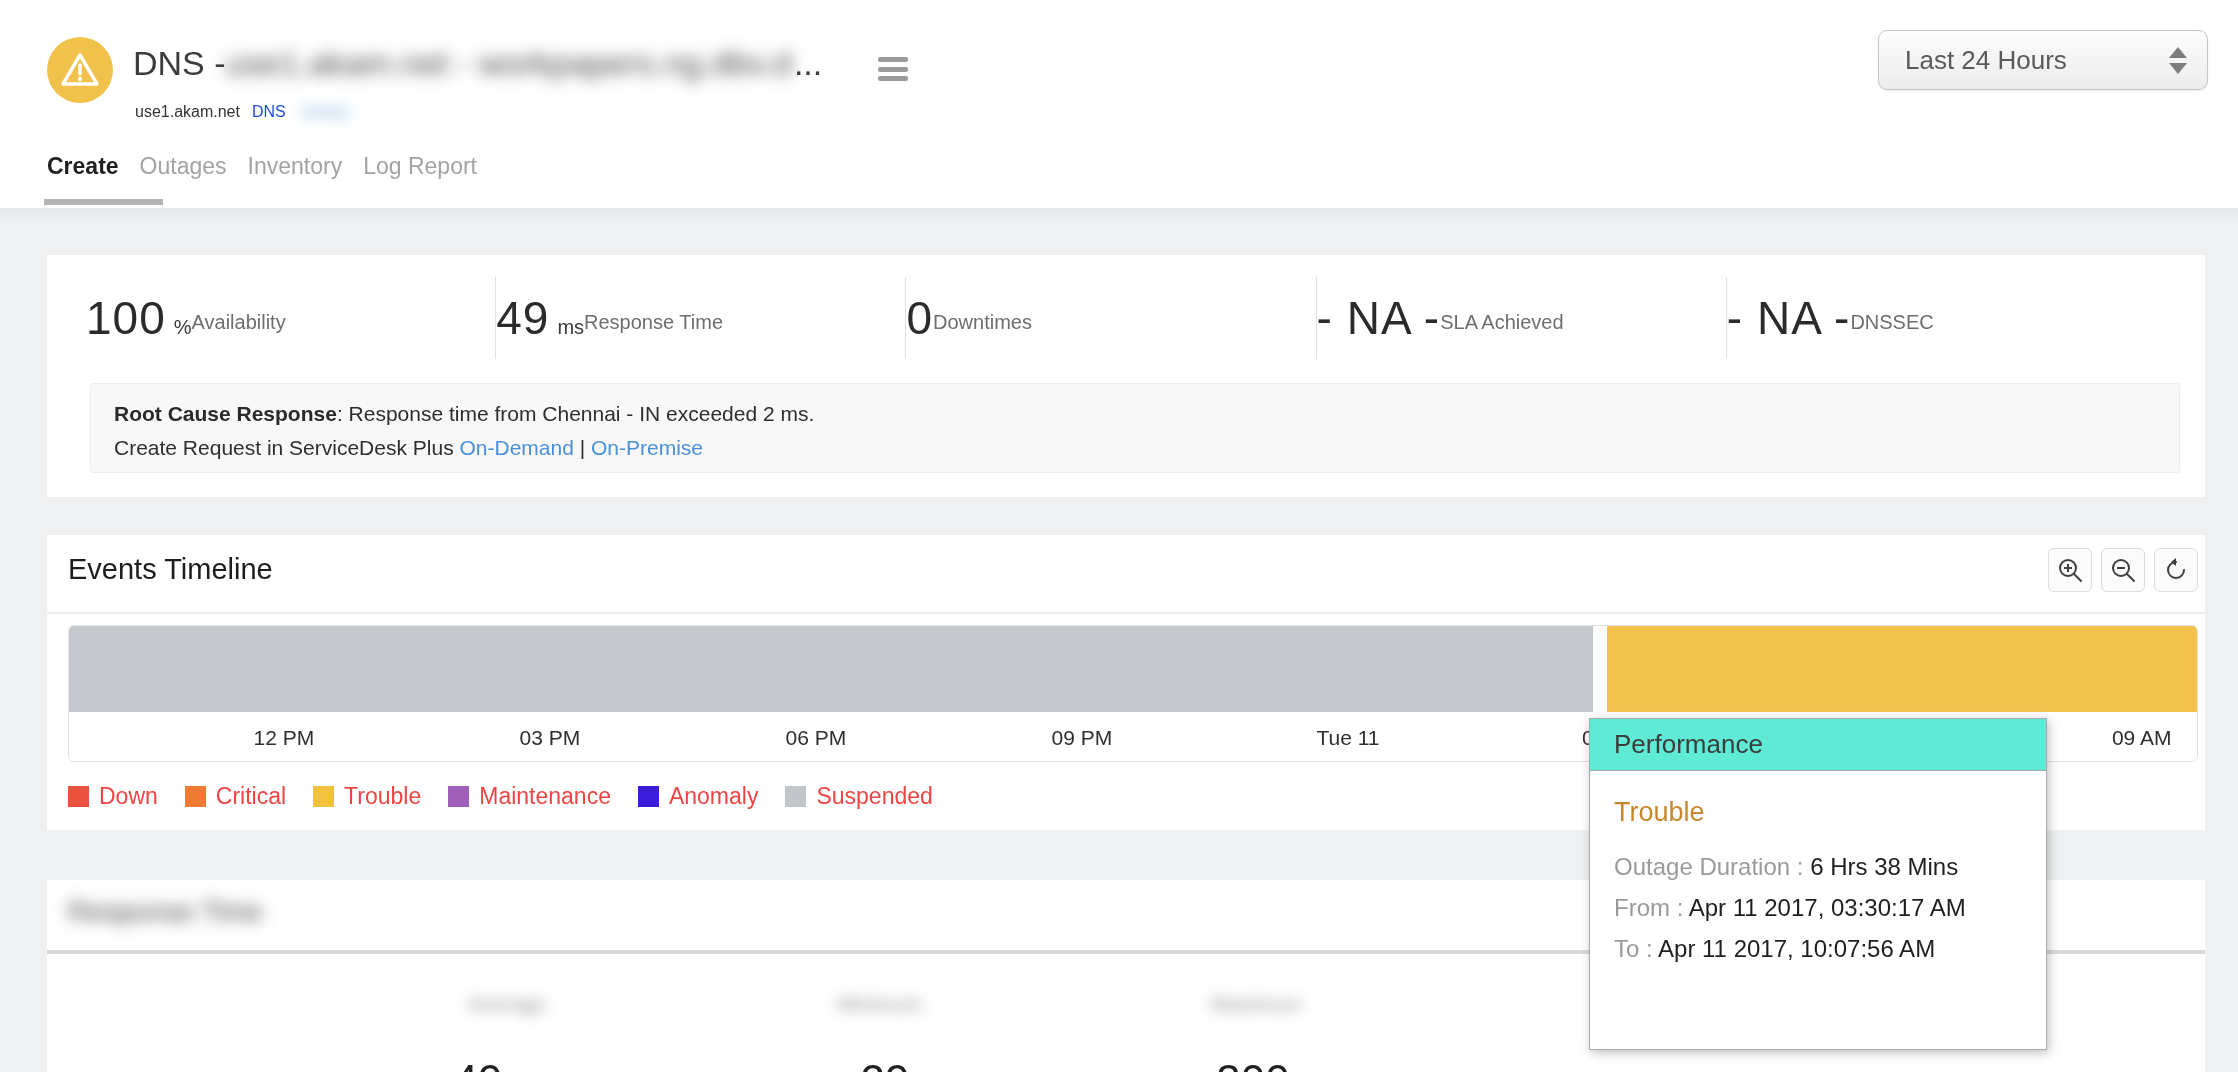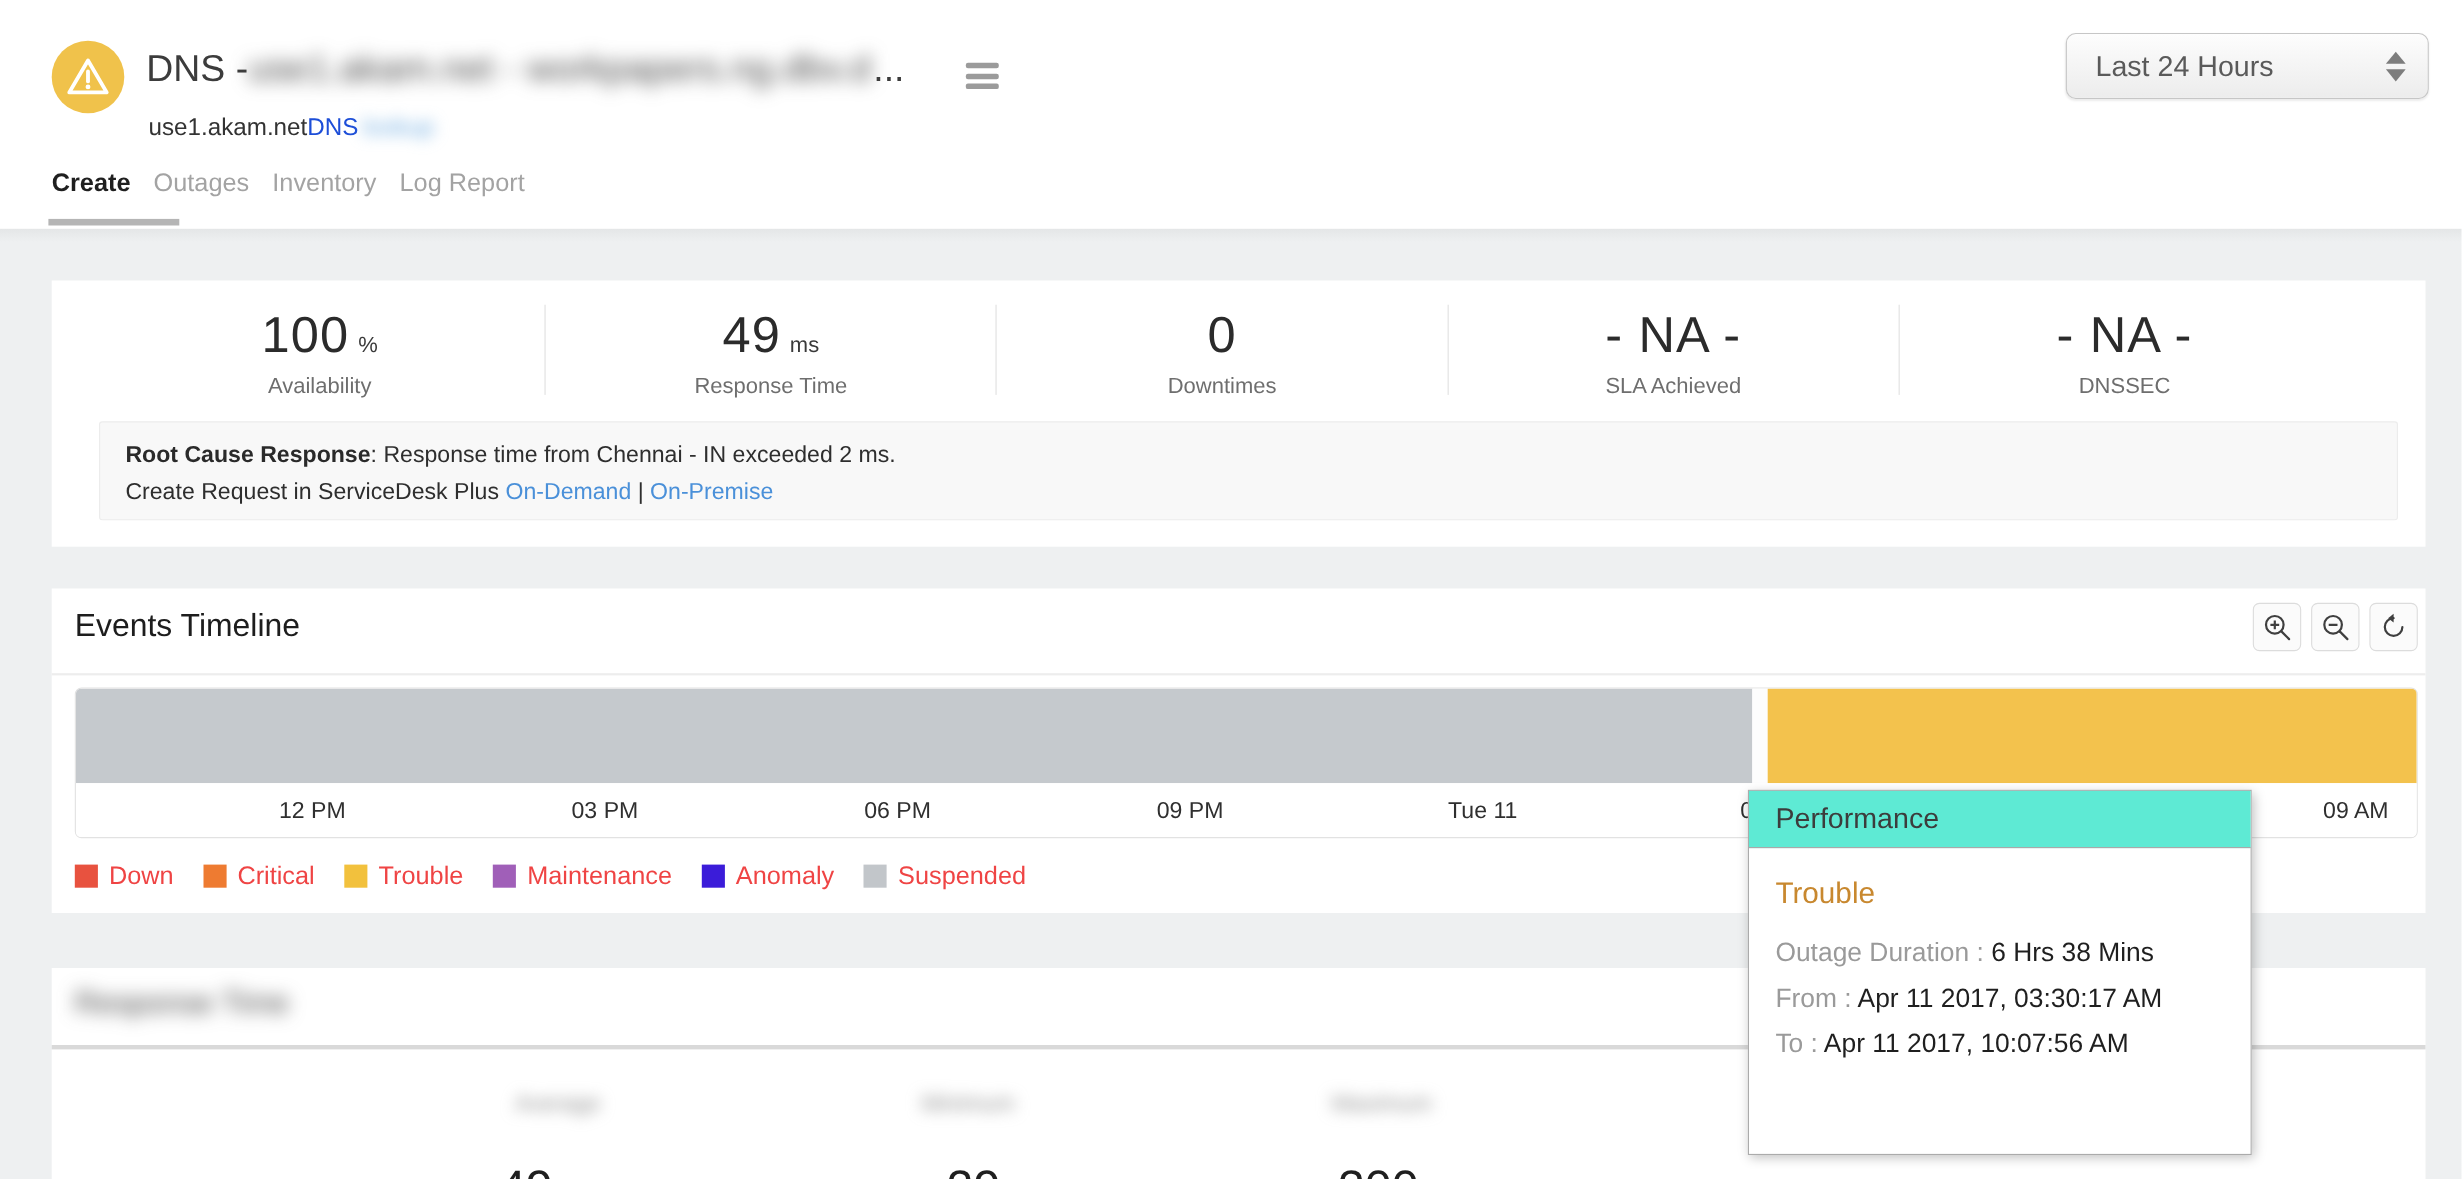--- a/index.html
+++ b/index.html
@@ -11,21 +11,21 @@
   .header { position:absolute; left:0; top:0; width:2238px; height:208px; background:#fff; }
   .monitor-icon { position:absolute; left:47px; top:37px; width:66px; height:66px; border-radius:50%;
                   display:flex; align-items:center; justify-content:center; }
   .title-row { position:absolute; left:133px; top:44px; font-size:34px; color:#3c3c3c; white-space:nowrap;
                display:flex; align-items:baseline; }
   .blur-dark { filter:blur(8px); color:#4a4a4a; }
   .title-ellipsis { color:#3c3c3c; margin-left:2px; }
   .hamburger { position:absolute; left:878px; top:57px; width:30px; height:24px; display:flex;
                flex-direction:column; justify-content:space-between; cursor:pointer; }
   .hamburger span { display:block; height:5px; background:#9b9b9b; border-radius:2px; }
-  .subtitle-row { position:absolute; left:135px; top:103px; font-size:22px; color:#333; display:flex; align-items:center; }
+  .subtitle-row { position:absolute; left:135px; top:103px; font-size:16px; color:#333; display:flex; align-items:center;gap:12px; }
   .subtitle-link { color:#1d4ed8; }
   .subtitle-blur { color:#6aa9e0; filter:blur(7px); margin-left:4px; }
 
   .tabs { position:absolute; left:47px; top:153px; display:flex; gap:21px; font-size:23px; }
   .tab { color:#a3a3a3; cursor:pointer; white-space:nowrap; }
   .tab.active { color:#1f1f1f; font-weight:bold; }
   .tab-underline { position:absolute; left:44px; top:199px; width:119px; height:6px; background:#b5b5b5; }
 
   .dropdown { position:absolute; left:1878px; top:30px; width:330px; height:60px; border:1px solid #c6c6c6;
               border-radius:9px; background:linear-gradient(180deg,#fdfdfd 0%,#ececec 100%);
@@ -39,21 +39,21 @@
 
   
   .band { position:absolute; left:0; top:208px; width:2238px; height:864px;
           background:linear-gradient(180deg,#e4e6e7 0,#eef0f1 12px); }
 
   .card { position:absolute; left:47px; width:2158px; background:#fff; }
 
   
   .card1 { top:255px; height:242px; }
   .stats { position:absolute; left:39px; top:22px; width:2050px; height:82px; display:flex; }
-  .stat { flex:1; display:flex; flex-direction:column; align-items:center; justify-content:flex-start; border-right:1px solid #e0e0e0; }
+  .stat { flex:1; display:flex; flex-direction:row; align-items:center; justify-content:flex-start; border-right:1px solid #e0e0e0; }
   .stat:last-child { border-right:none; }
   .stat-valueline { display:flex; align-items:baseline; }
   .stat-value { font-size:46px; color:#2b2b2b; letter-spacing:1px; }
   .stat-unit { font-size:20px; color:#3a3a3a; margin-left:8px; }
   .stat-label { font-size:20px; color:#6e6e6e; margin-top:9px; }
 
   .rca-box { position:absolute; left:43px; top:128px; width:2090px; height:90px; background:#f8f8f8;
              border:1px solid #ececec; border-radius:3px; padding:13px 23px; font-size:21px; color:#2e2e2e; line-height:34px; }
   .rca-label { font-weight:bold; color:#2a2a2a; }
   .rca-link { color:#4a90d9; cursor:pointer; }

